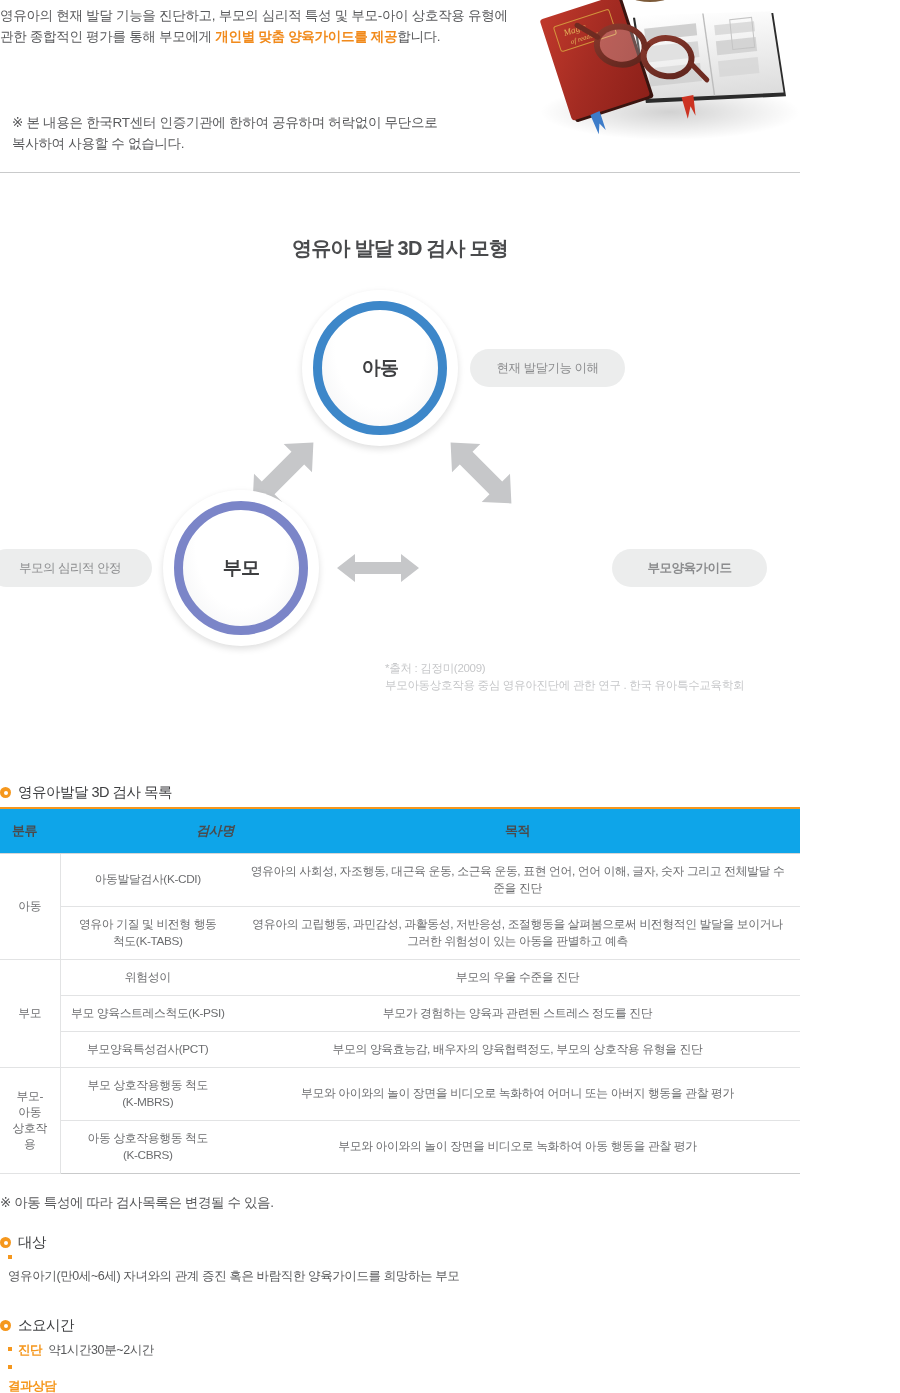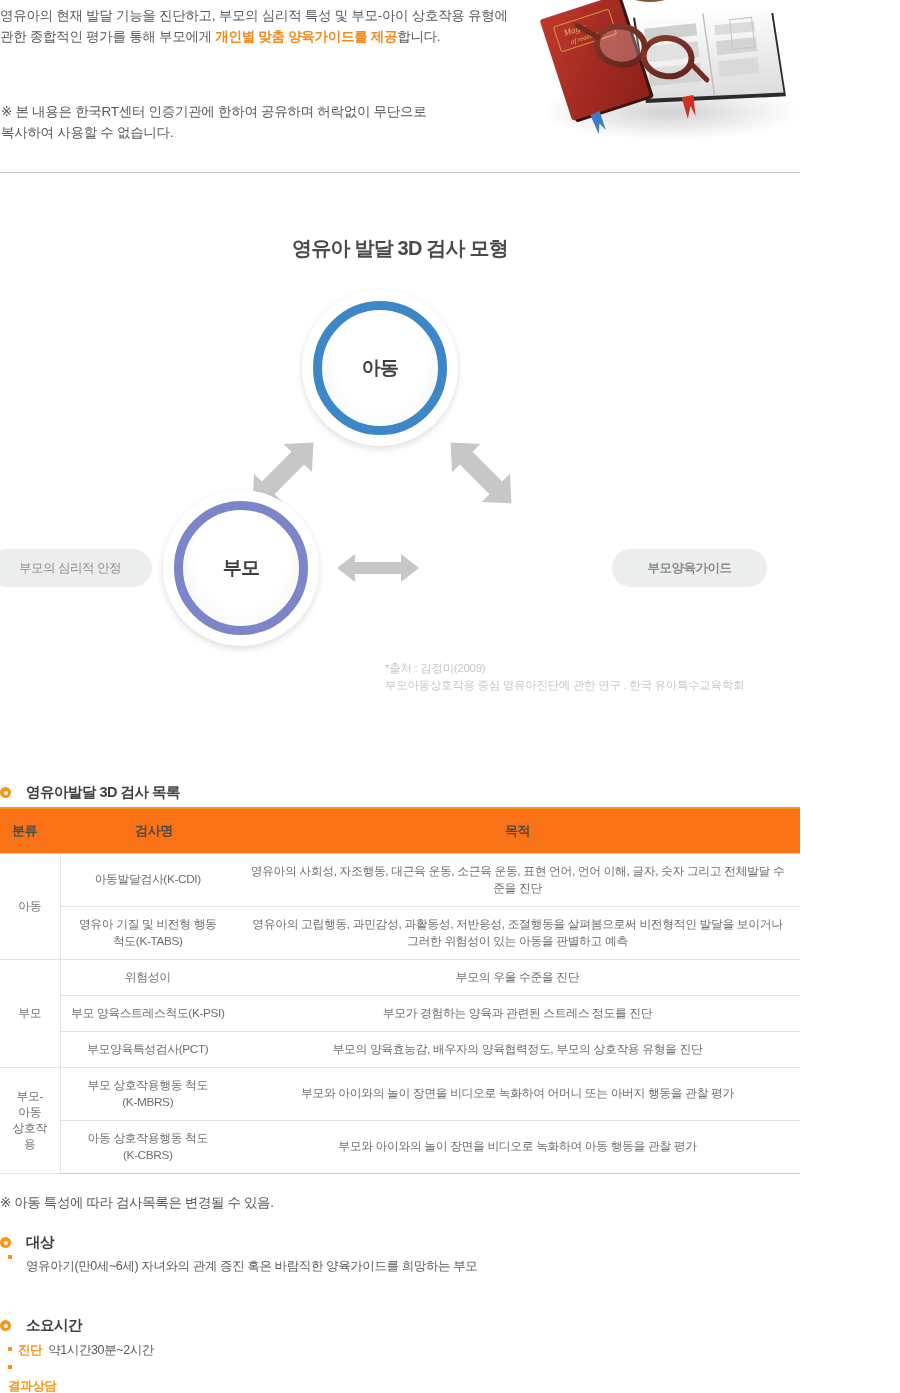--- a/index.html
+++ b/index.html
@@ -30,21 +30,21 @@
     margin: 0;
     padding: 5px 0 0 0;
     font-weight: 500;
   }
   .highlight-orange { color: #f18a1b; font-weight: 700; }
   .notice-para {
     font-size: 13.5px;
     line-height: 21px;
     color: #58595b;
     letter-spacing: -0.3px;
-    margin: 1px;
+    margin: 12px;
     padding: 53px 0 0 0;
     font-weight: 500;
     white-space: pre-line;
   }
 
   
   #hero-image {
     position: absolute;
     left: 520px; top: -8px;
     width: 290px; height: 150px;
@@ -138,23 +138,23 @@
     color: #c6c7c9;
     letter-spacing: -0.3px;
     white-space: pre-line;
   }
 
   
   .section-heading {
     position: absolute;
     display: flex;
     align-items: center;
-    gap: 15px;
+    gap: 7px;
     font-size: 14.5px;
-    font-weight: 700;
+    font-weight: 400;
     color: #3e3f41;
     letter-spacing: -0.5px;
   }
   .bullet-ring {
     display: inline-block;
     width: 11px; height: 11px;
     border-radius: 50%;
     background: #f5971d;
     position: relative;
     flex: none;
@@ -171,32 +171,32 @@
   
   #list-heading { left: 0; top: 783px; }
   #test-table {
     position: absolute;
     left: 0; top: 807px;
     width: 800px;
     border-collapse: collapse;
     table-layout: fixed;
   }
   #test-table thead th {
-    background: #f97316;
+    background: #0ea5e9;
     border-top: 2px solid #f5971d;
     border-bottom: 1px solid #d5d6d7;
     height: 45px;
     font-size: 13px;
     font-weight: 700;
     color: #4a4b4d;
     letter-spacing: -0.4px;
     vertical-align: middle;
   }
   #test-table thead th.th-cat { text-align: left; padding-left: 12px; width: 60px; }
-  #test-table thead th.th-name { text-align: center; padding-left: 14px; width: 175px; }
+  #test-table thead th.th-name { text-align: right; padding-left: 14px; width: 175px; font-style: italic; }
   #test-table thead th.th-purpose { text-align: center; }
   #test-table td {
     font-size: 11.8px;
     color: #6c6d6f;
     letter-spacing: -0.35px;
     line-height: 17px;
     border-bottom: 1px solid #e2e3e4;
     vertical-align: middle;
     padding: 9px 6px;
   }
@@ -222,21 +222,22 @@
   }
   #target-heading { left: 0; top: 1233px; }
   #target-item {
     position: absolute;
     left: 8px; top: 1258px;
     font-size: 12.5px;
     color: #58595b;
     letter-spacing: -0.4px;
     display: flex;
     align-items: flex-start;
-    gap: 14px;
+    gap: 6px;
+    flex-direction: column;
   }
   #duration-heading { left: 0; top: 1316px; }
   .dur-row {
     position: absolute;
     left: 8px;
     font-size: 12.5px;
     letter-spacing: -0.4px;
     display: flex;
     align-items: baseline;
     gap: 6px;
@@ -354,20 +355,21 @@
 
   <div class="node" id="node-child">
     <div class="node-ring" style="border-color: rgb(61, 135, 201);"></div>
     <span class="node-label">아동</span>
   </div>
   <div class="node" id="node-parent">
     <div class="node-ring" style="border-color: rgb(123, 133, 200);"></div>
     <span class="node-label">부모</span>
   </div>
 
+  <div class="pill" id="pill-child-right">현재 발달기능 이해</div>
   <div class="pill" id="pill-parent-left">부모의 심리적 안정</div>
   <div class="pill" id="pill-parent-child-right">부모양육가이드</div>
 
   <div id="diagram-source" style="white-space: pre-line;">*출처 : 김정미(2009)
          부모아동상호작용 중심 영유아진단에 관한 연구 . 한국 유아특수교육학회</div>
 </div>
 
 <div class="section-heading" id="list-heading">
   <span class="bullet-ring"></span>
   <span>영유아발달 3D 검사 목록</span>

